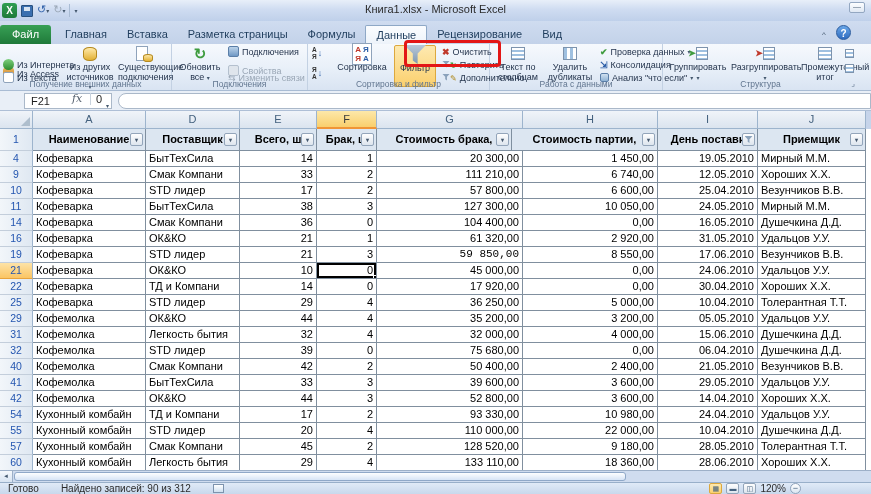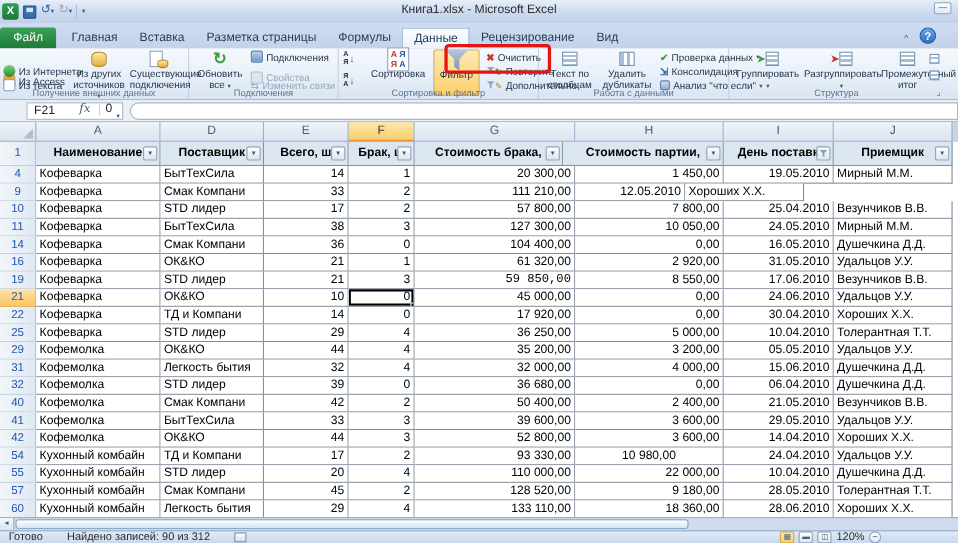--- a/index.html
+++ b/index.html
@@ -392,31 +392,32 @@
         <div class="dcell num" style="width: 100px; height: 16px;">19.05.2010</div>
         <div class="dcell" style="width: 108px; height: 16px;">Мирный М.М.</div>
       </div>
       <div class="grow">
         <div class="rownum" style="line-height: 15px;">9</div>
         <div class="dcell" style="width: 113px; height: 16px;">Кофеварка</div>
         <div class="dcell" style="width: 94px; height: 16px;">Смак Компани</div>
         <div class="dcell num" style="width: 77px; height: 16px;">33</div>
         <div class="dcell num" style="width: 60px; height: 16px;">2</div>
         <div class="dcell num" style="width: 146px; height: 16px;">111 210,00</div>
+        <div class="dcell num" style="width: 135px; height: 16px;">6 740,00</div>
         <div class="dcell num" style="width: 100px; height: 16px;">12.05.2010</div>
         <div class="dcell" style="width: 108px; height: 16px;">Хороших Х.Х.</div>
       </div>
       <div class="grow">
         <div class="rownum" style="line-height: 15px;">10</div>
         <div class="dcell" style="width: 113px; height: 16px;">Кофеварка</div>
         <div class="dcell" style="width: 94px; height: 16px;">STD лидер</div>
         <div class="dcell num" style="width: 77px; height: 16px;">17</div>
         <div class="dcell num" style="width: 60px; height: 16px;">2</div>
         <div class="dcell num" style="width: 146px; height: 16px;">57 800,00</div>
-        <div class="dcell num" style="width: 135px; height: 16px;">7 800,00</div>
+        <div class="dcell num" style="width: 135px; height: 16px;">6 600,00</div>
         <div class="dcell num" style="width: 100px; height: 16px;">25.04.2010</div>
         <div class="dcell" style="width: 108px; height: 16px;">Везунчиков В.В.</div>
       </div>
       <div class="grow">
         <div class="rownum" style="line-height: 15px;">11</div>
         <div class="dcell" style="width: 113px; height: 16px;">Кофеварка</div>
         <div class="dcell" style="width: 94px; height: 16px;">БытТехСила</div>
         <div class="dcell num" style="width: 77px; height: 16px;">38</div>
         <div class="dcell num" style="width: 60px; height: 16px;">3</div>
         <div class="dcell num" style="width: 146px; height: 16px;">127 300,00</div>
@@ -511,21 +512,21 @@
         <div class="dcell num" style="width: 135px; height: 16px;">4 000,00</div>
         <div class="dcell num" style="width: 100px; height: 16px;">15.06.2010</div>
         <div class="dcell" style="width: 108px; height: 16px;">Душечкина Д.Д.</div>
       </div>
       <div class="grow">
         <div class="rownum" style="line-height: 15px;">32</div>
         <div class="dcell" style="width: 113px; height: 16px;">Кофемолка</div>
         <div class="dcell" style="width: 94px; height: 16px;">STD лидер</div>
         <div class="dcell num" style="width: 77px; height: 16px;">39</div>
         <div class="dcell num" style="width: 60px; height: 16px;">0</div>
-        <div class="dcell num" style="width: 146px; height: 16px;">36 680,00</div>
+        <div class="dcell num" style="width: 146px; height: 16px;">75 680,00</div>
         <div class="dcell num" style="width: 135px; height: 16px;">0,00</div>
         <div class="dcell num" style="width: 100px; height: 16px;">06.04.2010</div>
         <div class="dcell" style="width: 108px; height: 16px;">Душечкина Д.Д.</div>
       </div>
       <div class="grow">
         <div class="rownum" style="line-height: 15px;">40</div>
         <div class="dcell" style="width: 113px; height: 16px;">Кофемолка</div>
         <div class="dcell" style="width: 94px; height: 16px;">Смак Компани</div>
         <div class="dcell num" style="width: 77px; height: 16px;">42</div>
         <div class="dcell num" style="width: 60px; height: 16px;">2</div>
@@ -556,21 +557,21 @@
         <div class="dcell num" style="width: 100px; height: 16px;">14.04.2010</div>
         <div class="dcell" style="width: 108px; height: 16px;">Хороших Х.Х.</div>
       </div>
       <div class="grow">
         <div class="rownum" style="line-height: 15px;">54</div>
         <div class="dcell" style="width: 113px; height: 16px;">Кухонный комбайн</div>
         <div class="dcell" style="width: 94px; height: 16px;">ТД и Компани</div>
         <div class="dcell num" style="width: 77px; height: 16px;">17</div>
         <div class="dcell num" style="width: 60px; height: 16px;">2</div>
         <div class="dcell num" style="width: 146px; height: 16px;">93 330,00</div>
-        <div class="dcell num" style="width: 135px; height: 16px; text-align: center;">10 980,00</div>
+        <div class="dcell num" style="width: 135px; height: 16px;">10 980,00</div>
         <div class="dcell num" style="width: 100px; height: 16px;">24.04.2010</div>
         <div class="dcell" style="width: 108px; height: 16px;">Удальцов У.У.</div>
       </div>
       <div class="grow">
         <div class="rownum" style="line-height: 15px;">55</div>
         <div class="dcell" style="width: 113px; height: 16px;">Кухонный комбайн</div>
         <div class="dcell" style="width: 94px; height: 16px;">STD лидер</div>
         <div class="dcell num" style="width: 77px; height: 16px;">20</div>
         <div class="dcell num" style="width: 60px; height: 16px;">4</div>
         <div class="dcell num" style="width: 146px; height: 16px;">110 000,00</div>

